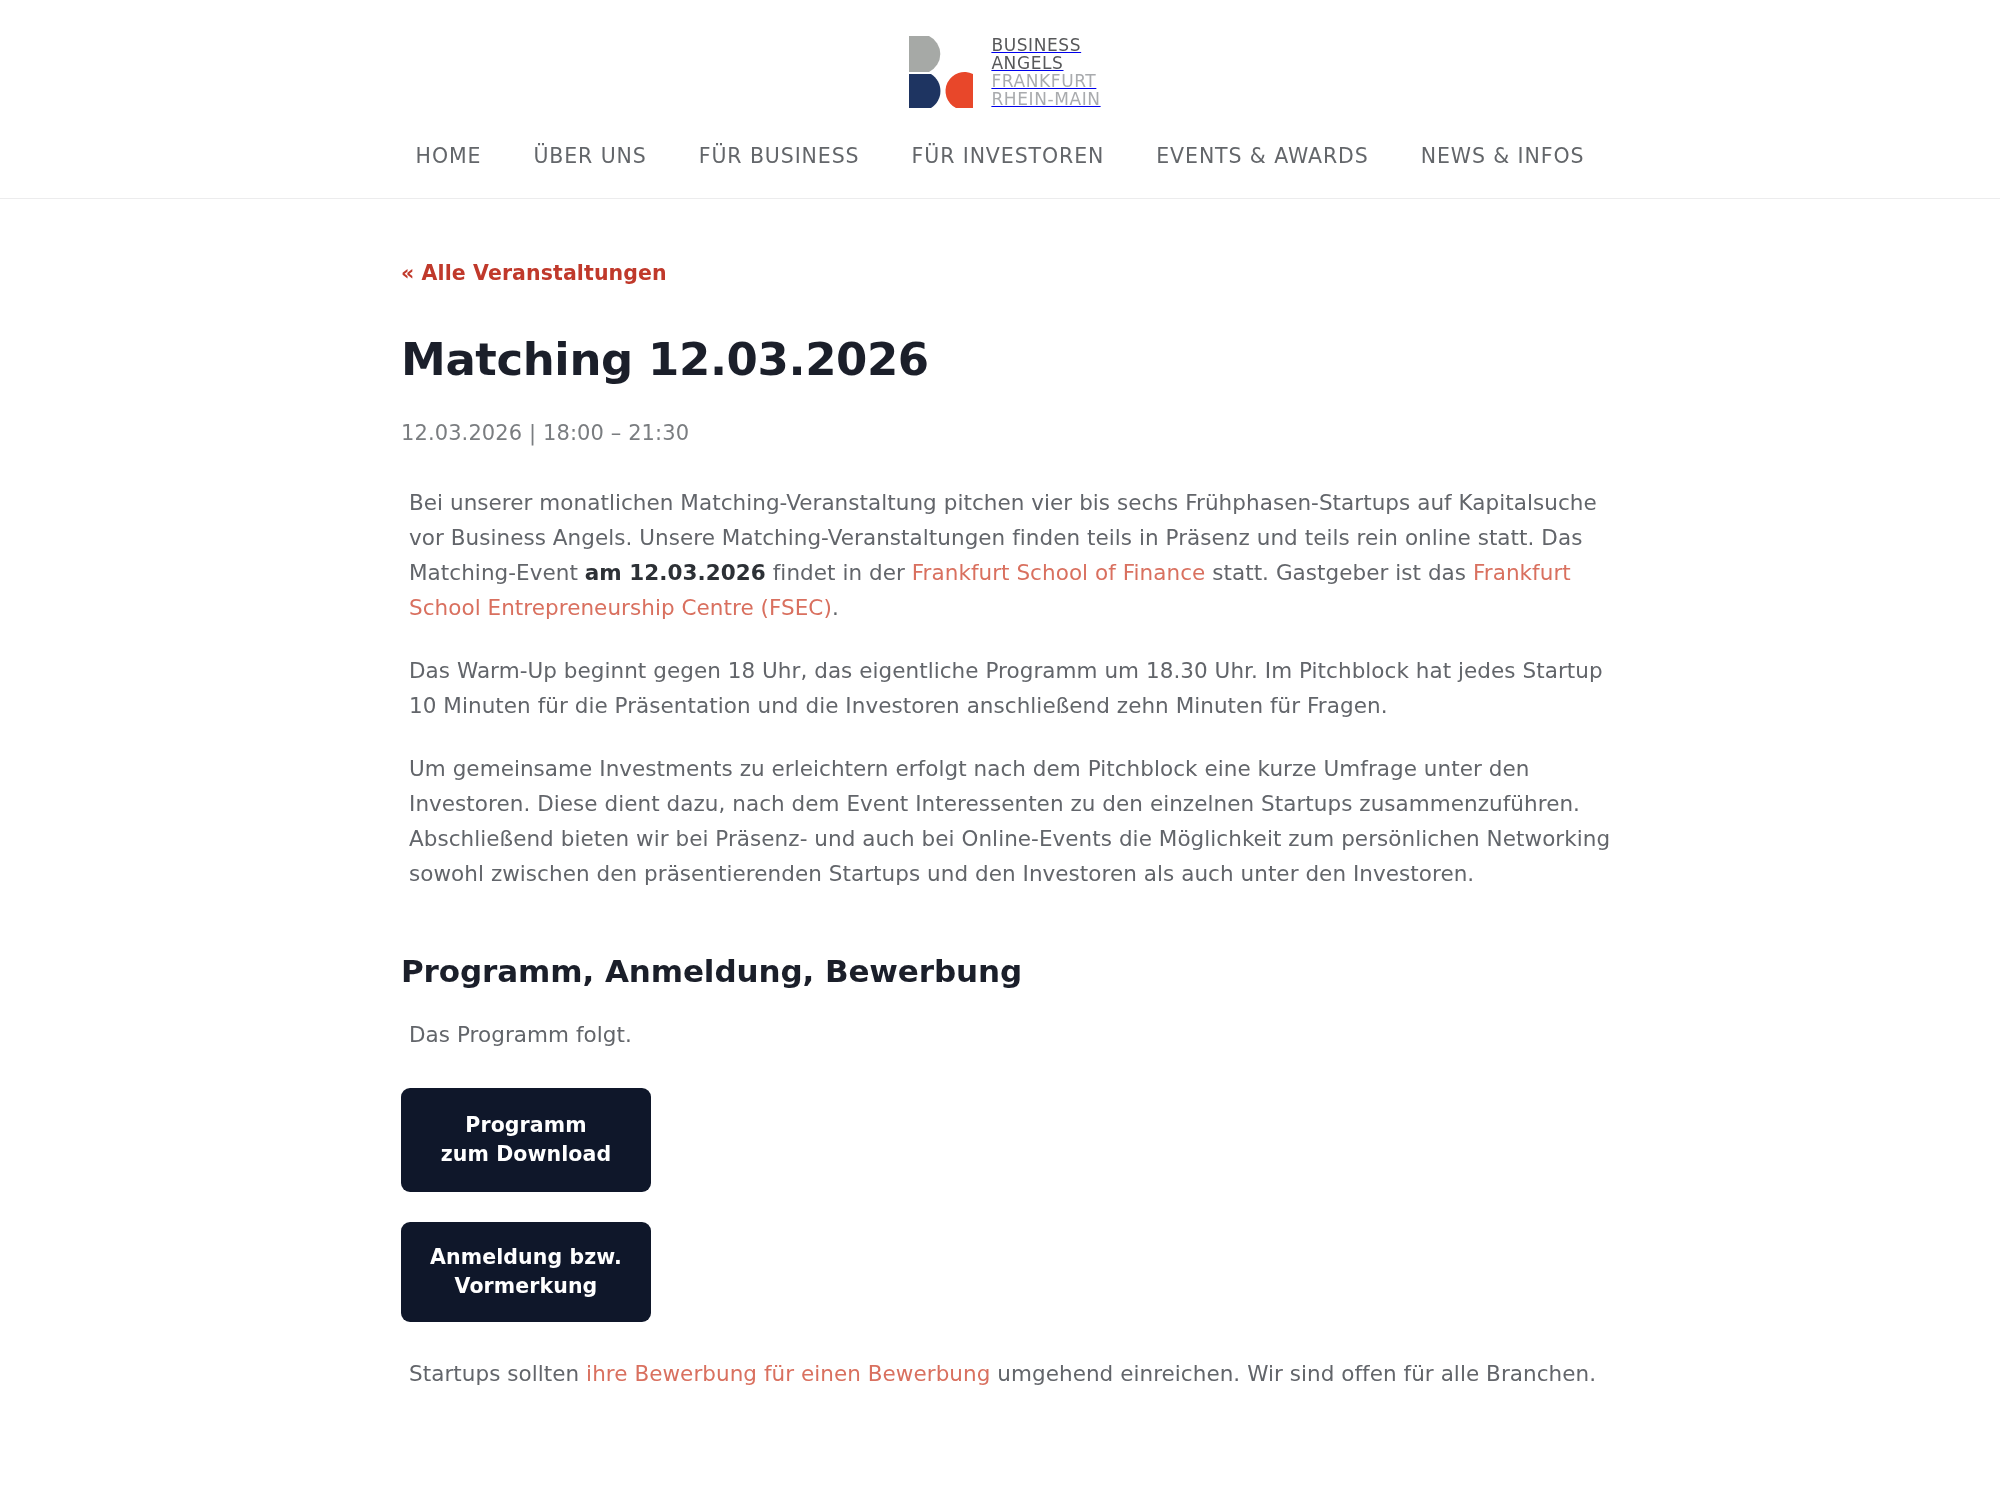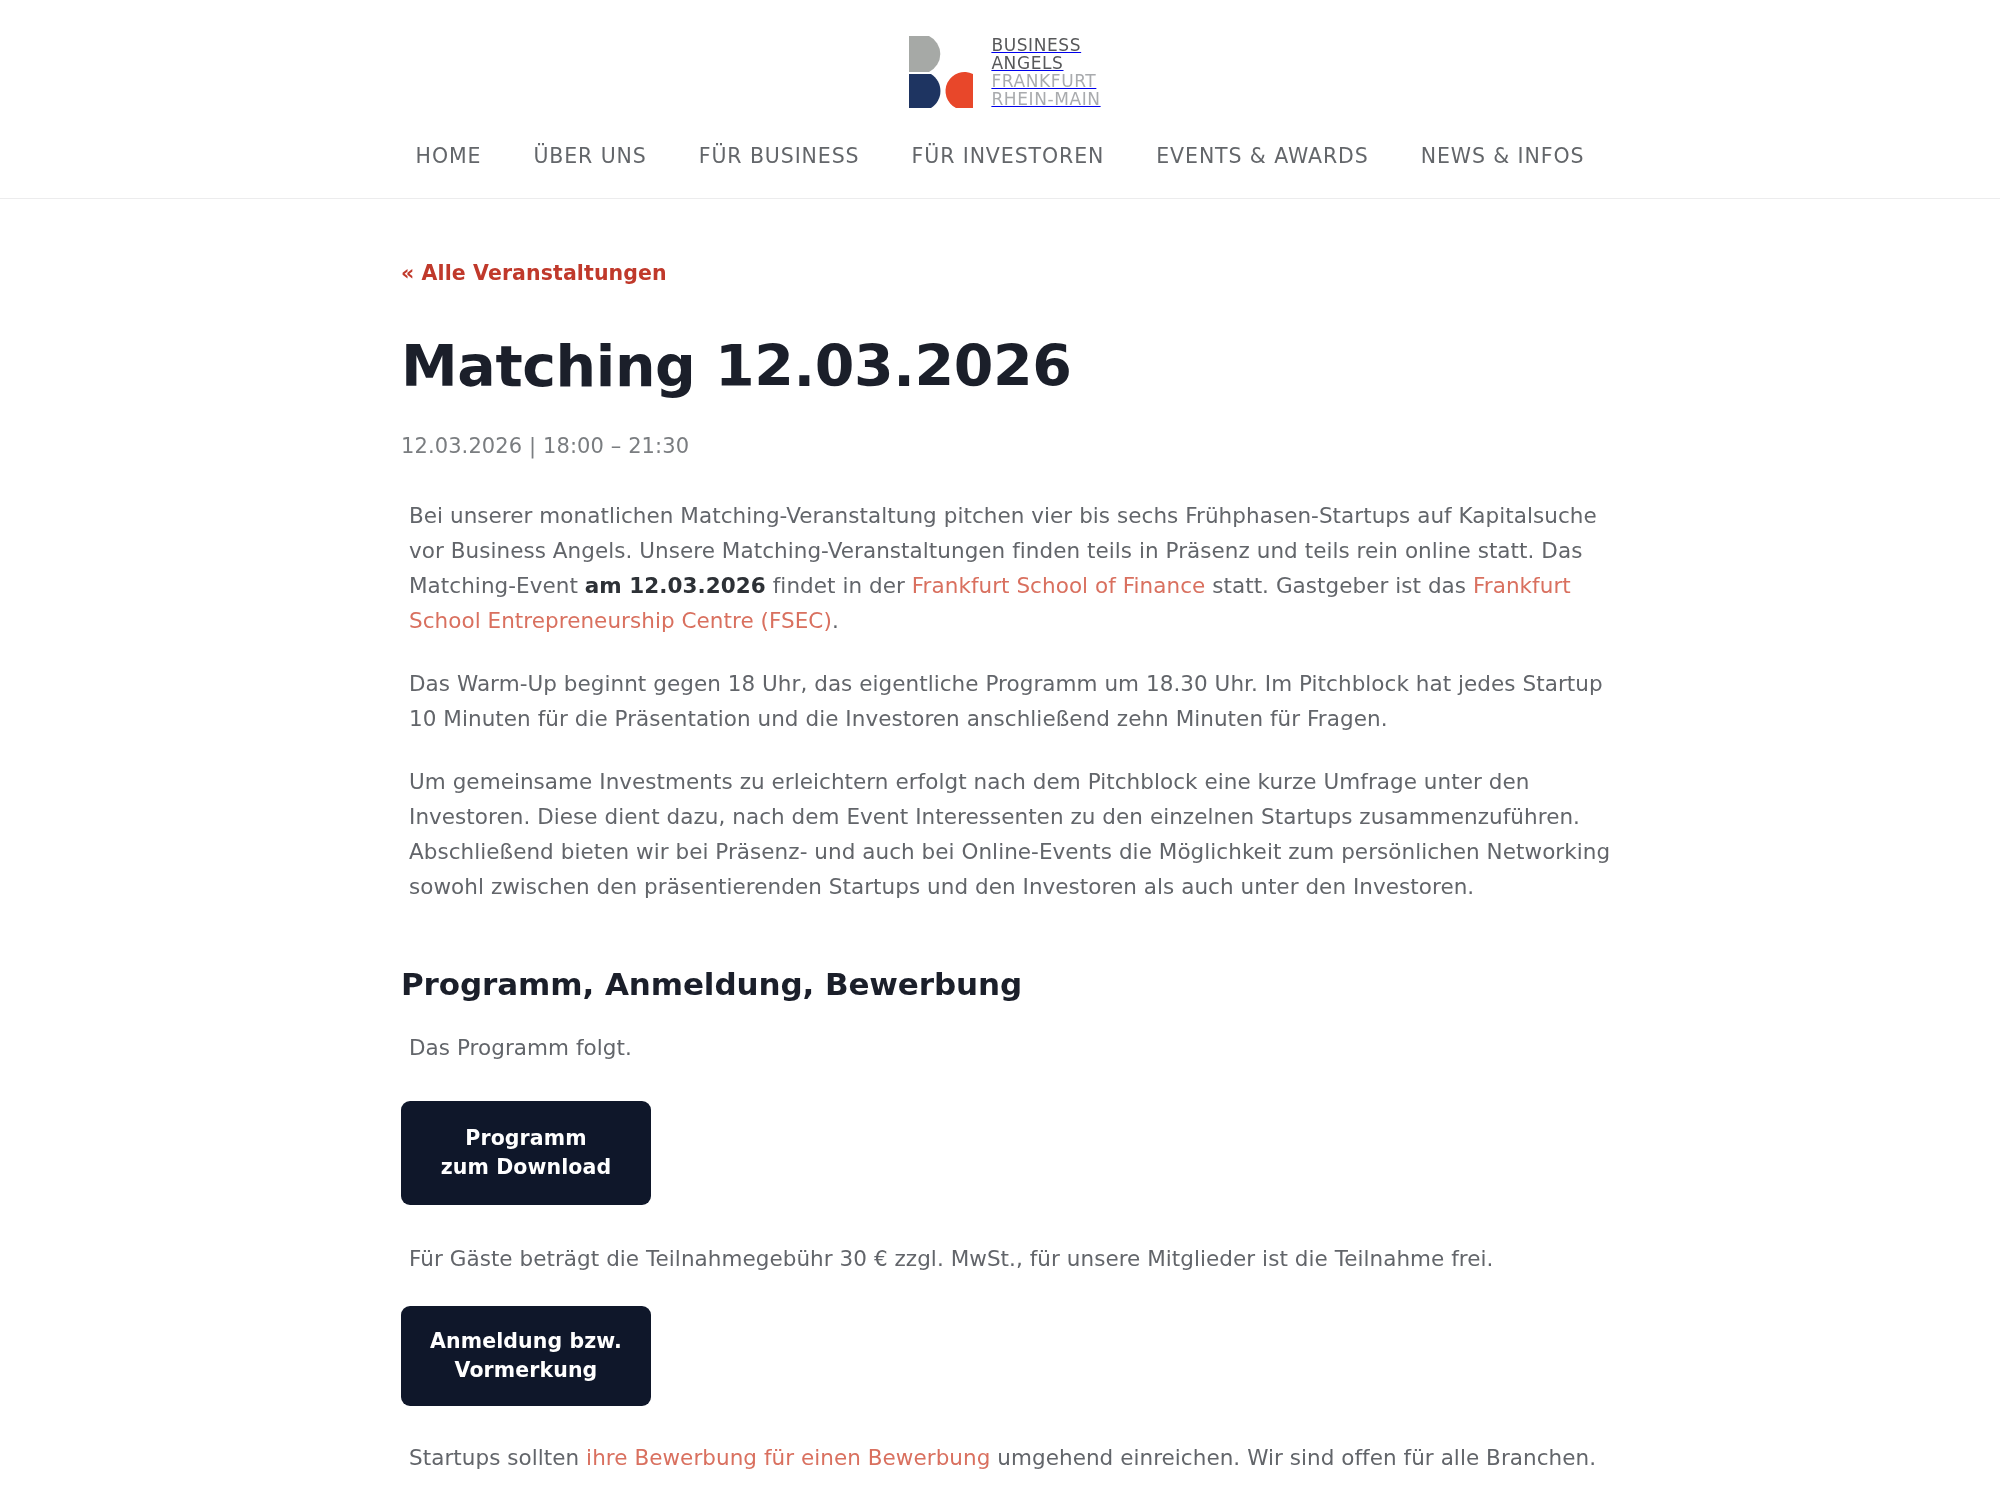--- a/index.html
+++ b/index.html
@@ -86,21 +86,21 @@
     font-size: 20.5px;
     font-weight: 700;
     text-decoration: none;
     letter-spacing: 0.1px;
     display: inline-block;
     cursor: pointer;
   }
 
   .page-title {
     font-family: "DejaVu Sans", "Liberation Sans", sans-serif;
-    font-size: 57px;
+    font-size: 45px;
     font-weight: 700;
     color: #1b1f2a;
     letter-spacing: -0.4px;
     margin: 50px 0 0 0;
     line-height: 1.1;
   }
 
   .event-datetime {
     margin-top: 36px;
     font-size: 21px;
@@ -216,21 +216,20 @@
 
   <p class="body-text gap">Das Programm folgt.</p>
 
   <a class="cta-button download" href="#">
     <span class="cta-inner">
       <span>Programm</span><br>
       <span>zum Download</span>
     </span>
   </a>
 
-  <p class="body-text" style="margin-top:36px;">Für Gäste beträgt die Teilnahmegebühr 30 € zzgl. MwSt., für unsere Mitglieder ist die Teilnahme frei.</p>
 
   <a class="cta-button register" href="#">
     <span class="cta-inner">
       <span>Anmeldung bzw.</span><br>
       <span>Vormerkung</span>
     </span>
   </a>
 
   <p class="body-text" style="margin-top:34px;">
     <span>Startups sollten </span><a class="inline-link" href="#">ihre Bewerbung für einen Bewerbung</a><span> umgehend einreichen. Wir sind offen für alle Branchen.</span>

